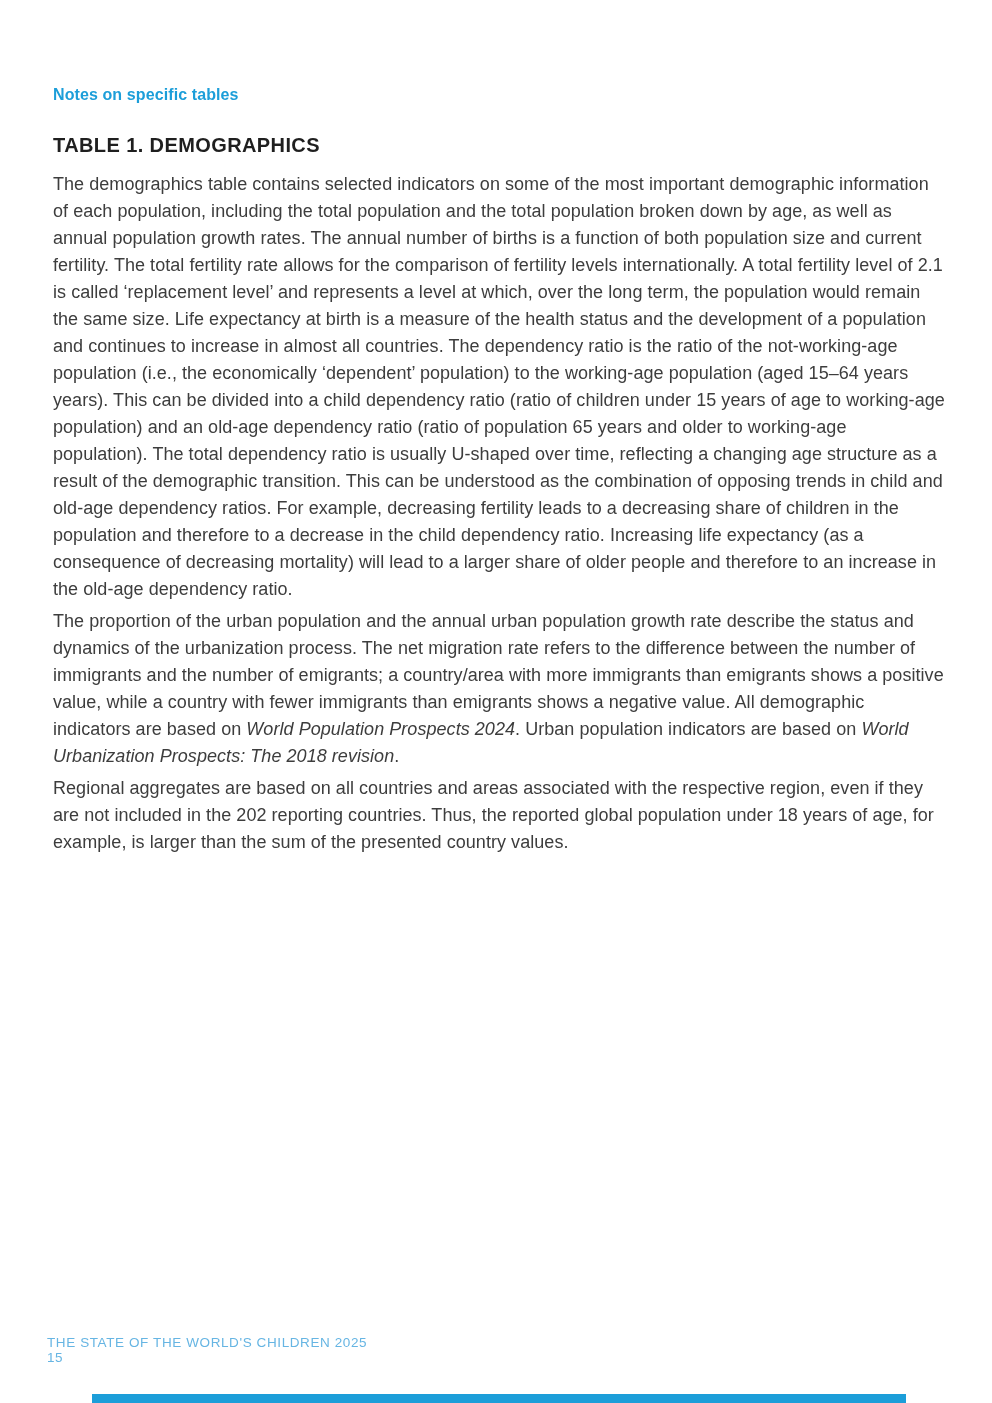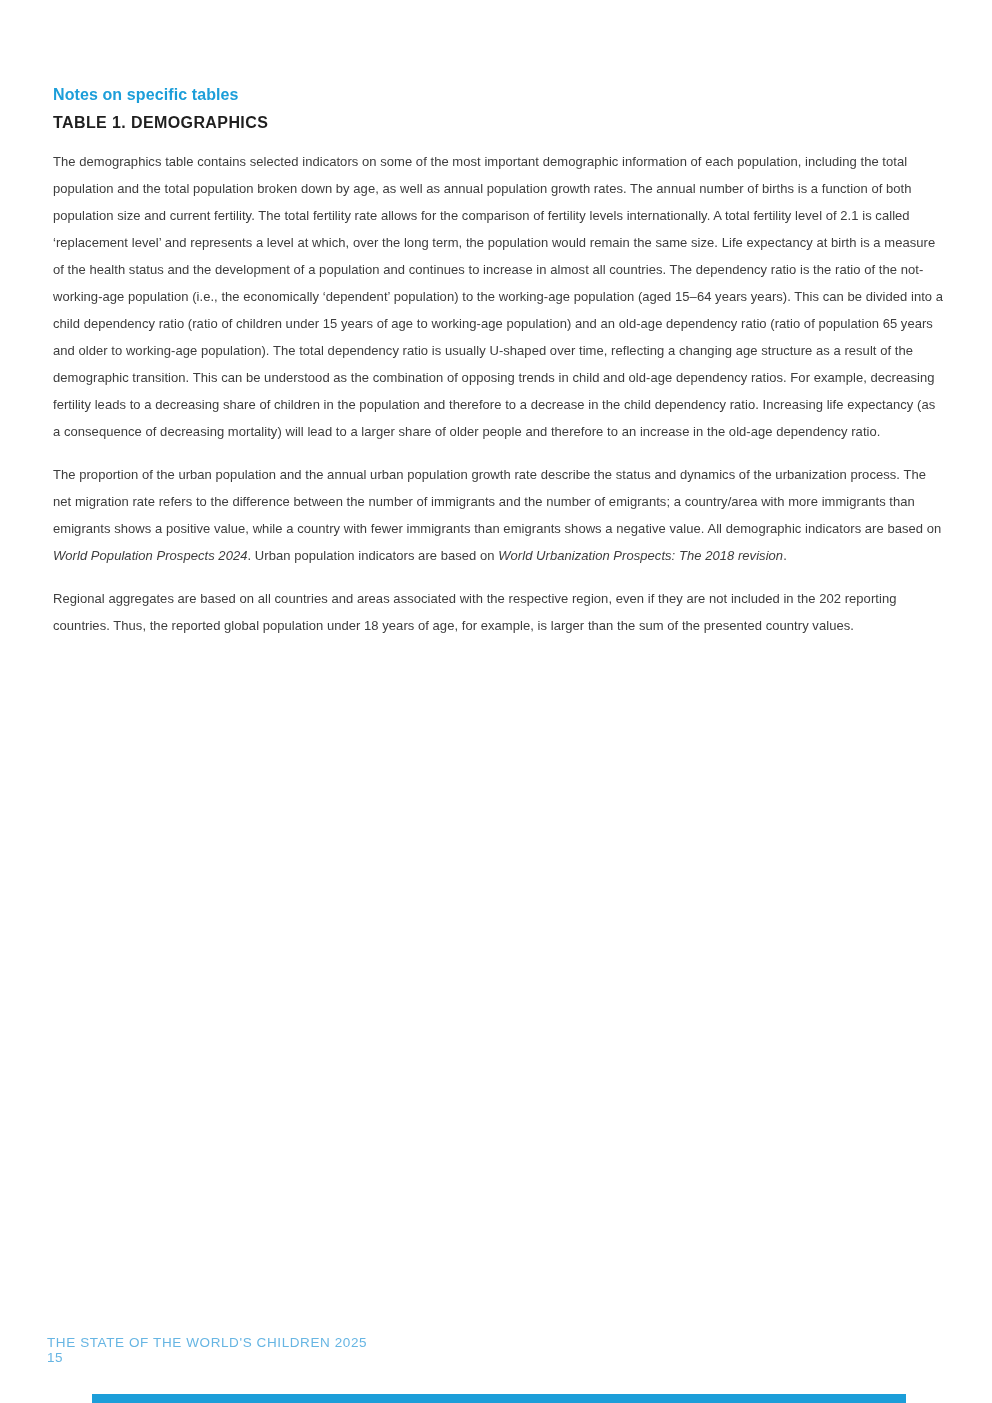--- a/index.html
+++ b/index.html
@@ -21,30 +21,30 @@
   .page { position: absolute; inset: 0; background: #ffffff; }
   .content { position: absolute; left: 53px; right: 47px; top: 0; }
   .section-heading {
     margin: 86px 0 0 0;
     font-size: 16px;
     font-weight: 700;
     color: var(--accent);
     letter-spacing: 0.1px;
   }
   .table-heading {
-    margin: 10px 0 0 0;
-    font-size: 16px;
+    margin: 30px 0 0 0;
+    font-size: 20px;
     font-weight: 700;
     color: var(--table-heading);
     letter-spacing: 0.4px;
   }
   .paragraphs { margin-top: 14px; }
   .paragraphs p {
-    margin: 16px 0 5px 0;
-    font-size: 13px;
+    margin: 3px 0 5px 0;
+    font-size: 18px;
     line-height: 27px;
     color: var(--body-text);
     letter-spacing: 0.05px;
   }
   .paragraphs em { font-style: italic; }
   .footer {
     position: absolute;
     left: 47px;
     right: 47px;
     top: 1335px;

